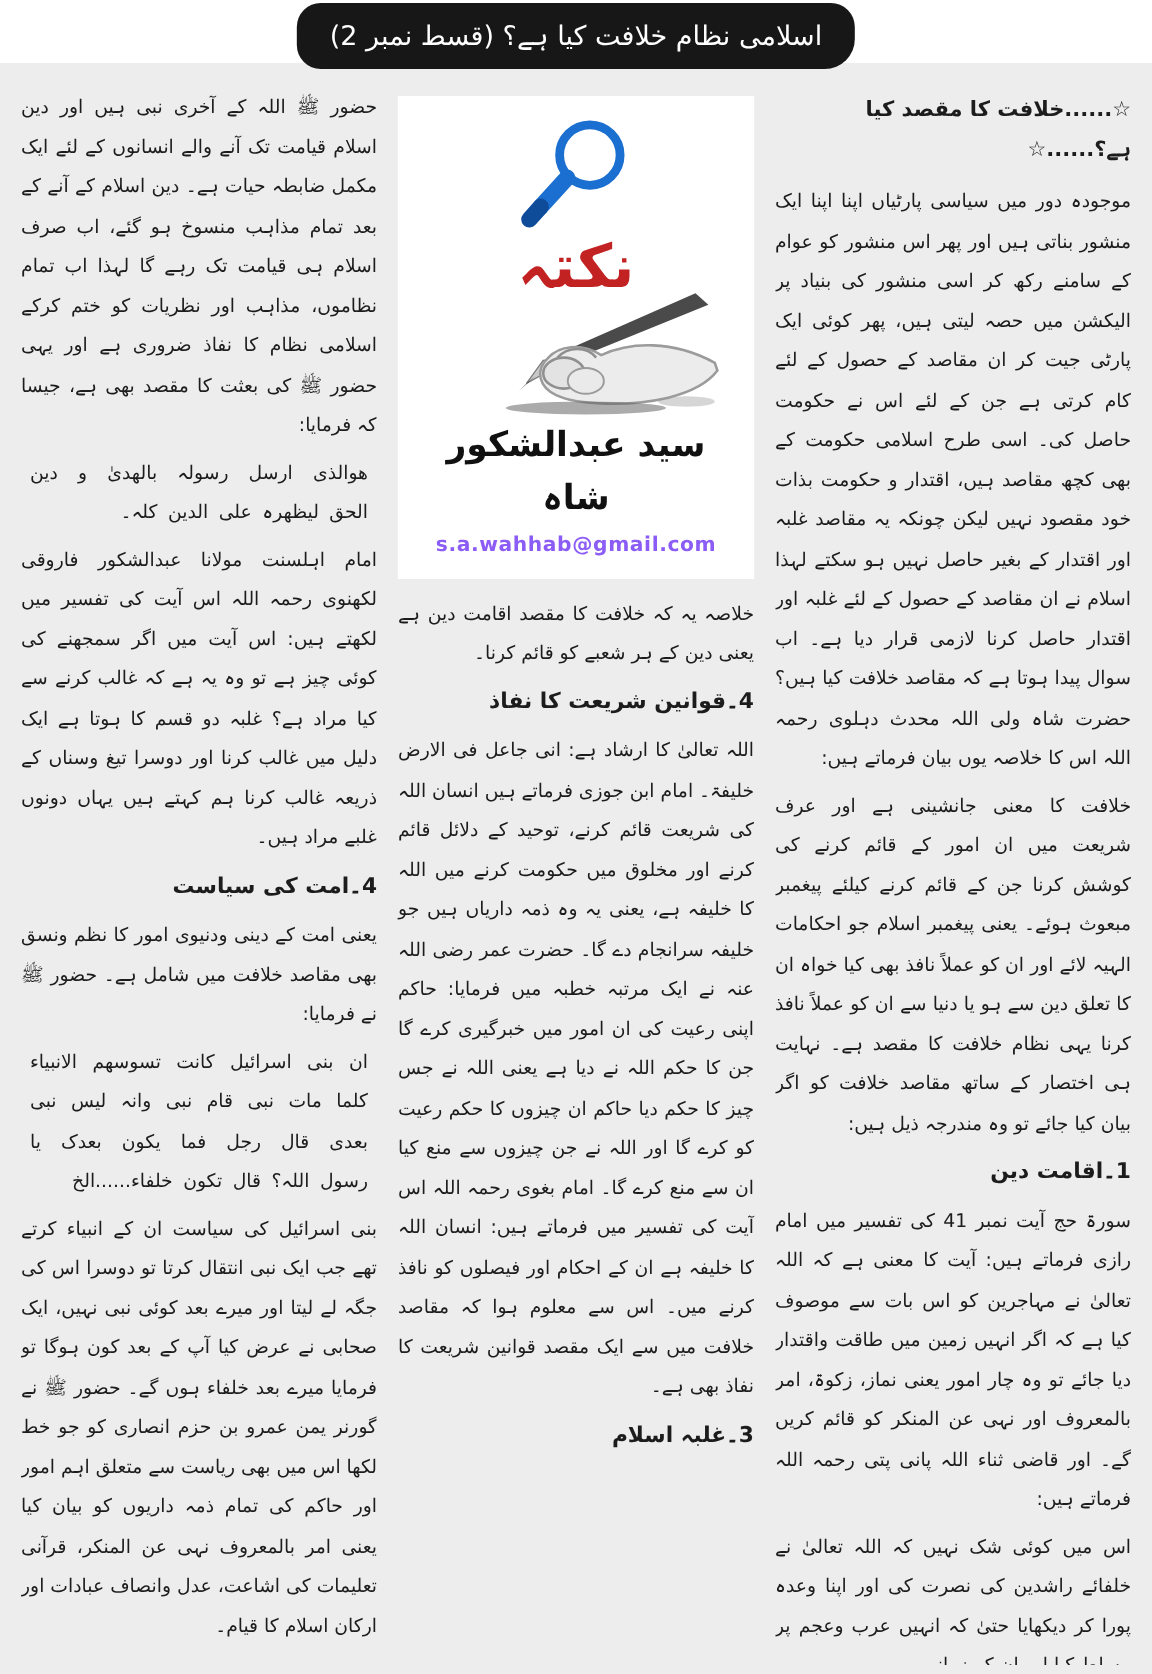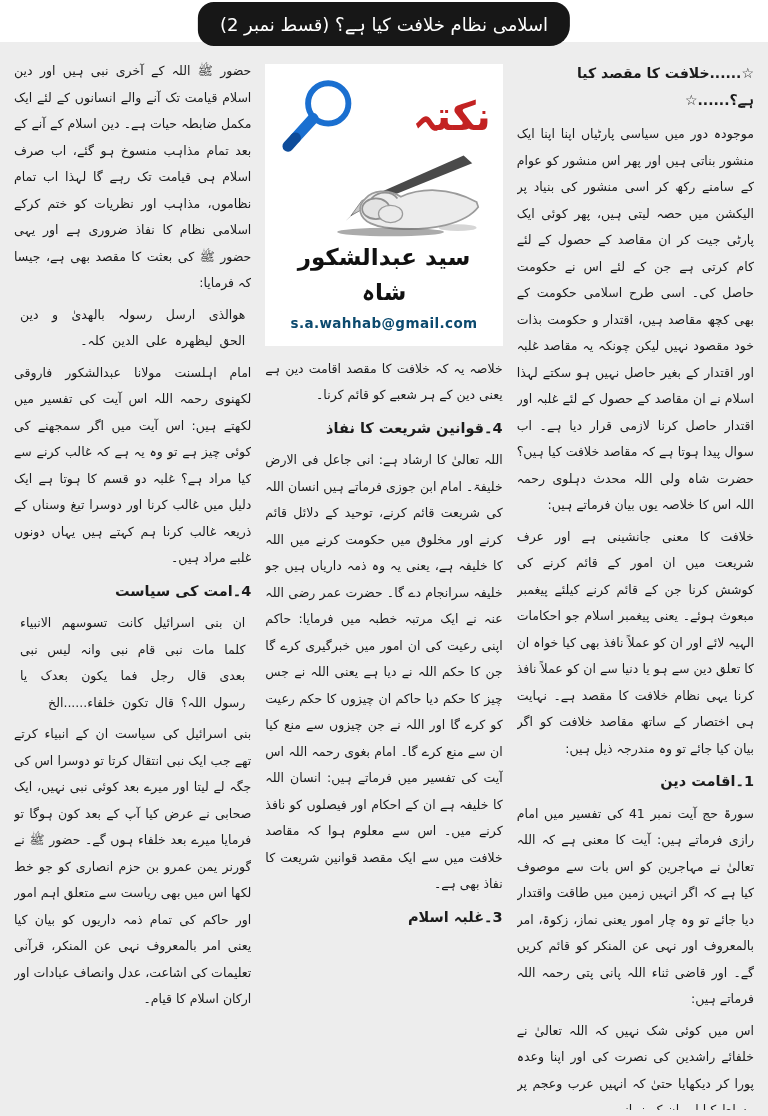--- a/index.html
+++ b/index.html
@@ -43,25 +43,25 @@
     font-weight:bold;font-size:14.5px;text-align:right;margin:6px 0 5px 0;
     line-height:1.9;
   }
   .quote{
     font-weight:normal;word-spacing:3px;margin:0 6px 5px 6px !important;
   }
   .logo-box{
     background:#ffffff;margin:6px 0 10px 0;padding:10px 8px 8px 8px;
     text-align:center;direction:rtl;
   }
-  .logo-top{display:flex;direction:ltr;align-items:center;justify-content:space-between;padding:0 4px;}
+  .logo-top{display:flex;direction:ltr;align-items:center;justify-content:space-between;padding:0 4px;flex-direction:column;}
   .logo-title{color:var(--logo-red);font-size:40px;font-weight:bold;line-height:1;}
   .logo-hand{display:block;width:100%;height:86px;margin-top:-6px;}
   .logo-author{font-size:23px;font-weight:bold;color:#111;line-height:1.5;margin-top:2px;}
-  .logo-email{font-size:13.5px;font-weight:bold;color:#0c4a6e;direction:ltr;letter-spacing:.4px;}
+  .logo-email{font-size:13.5px;font-weight:bold;color:#8b5cf6;direction:ltr;letter-spacing:.4px;}
 </style>
 </head>
 <body>
 
 <div class="title-banner">
   <span>اسلامی نظام خلافت کیا ہے؟ (قسط نمبر 2)</span>
 </div>
 
 <div class="content">
 
@@ -104,17 +104,18 @@
     <div class="sec-heading">4۔قوانین شریعت کا نفاذ</div>
     <p>اللہ تعالیٰ کا ارشاد ہے: انی جاعل فی الارض خلیفۃ۔ امام ابن جوزی فرماتے ہیں انسان اللہ کی شریعت قائم کرنے، توحید کے دلائل قائم کرنے اور مخلوق میں حکومت کرنے میں اللہ کا خلیفہ ہے، یعنی یہ وہ ذمہ داریاں ہیں جو خلیفہ سرانجام دے گا۔ حضرت عمر رضی اللہ عنہ نے ایک مرتبہ خطبہ میں فرمایا: حاکم اپنی رعیت کی ان امور میں خبرگیری کرے گا جن کا حکم اللہ نے دیا ہے یعنی اللہ نے جس چیز کا حکم دیا حاکم ان چیزوں کا حکم رعیت کو کرے گا اور اللہ نے جن چیزوں سے منع کیا ان سے منع کرے گا۔ امام بغوی رحمہ اللہ اس آیت کی تفسیر میں فرماتے ہیں: انسان اللہ کا خلیفہ ہے ان کے احکام اور فیصلوں کو نافذ کرنے میں۔ اس سے معلوم ہوا کہ مقاصد خلافت میں سے ایک مقصد قوانین شریعت کا نفاذ بھی ہے۔</p>
     <div class="sec-heading">3۔غلبہ اسلام</div>
   </div>
 
   <div class="col">
     <p>حضور ﷺ اللہ کے آخری نبی ہیں اور دین اسلام قیامت تک آنے والے انسانوں کے لئے ایک مکمل ضابطہ حیات ہے۔ دین اسلام کے آنے کے بعد تمام مذاہب منسوخ ہو گئے، اب صرف اسلام ہی قیامت تک رہے گا لہذا اب تمام نظاموں، مذاہب اور نظریات کو ختم کرکے اسلامی نظام کا نفاذ ضروری ہے اور یہی حضور ﷺ کی بعثت کا مقصد بھی ہے، جیسا کہ فرمایا:</p>
     <p class="quote">ھوالذی ارسل رسولہ بالھدیٰ و دین الحق لیظھرہ علی الدین کلہ۔</p>
     <p>امام اہلسنت مولانا عبدالشکور فاروقی لکھنوی رحمہ اللہ اس آیت کی تفسیر میں لکھتے ہیں: اس آیت میں اگر سمجھنے کی کوئی چیز ہے تو وہ یہ ہے کہ غالب کرنے سے کیا مراد ہے؟ غلبہ دو قسم کا ہوتا ہے ایک دلیل میں غالب کرنا اور دوسرا تیغ وسناں کے ذریعہ غالب کرنا ہم کہتے ہیں یہاں دونوں غلبے مراد ہیں۔</p>
     <div class="sec-heading">4۔امت کی سیاست</div>
+    <p>یعنی امت کے دینی ودنیوی امور کا نظم ونسق بھی مقاصد خلافت میں شامل ہے۔ حضور ﷺ نے فرمایا:</p>
     <p class="quote">ان بنی اسرائیل کانت تسوسھم الانبیاء کلما مات نبی قام نبی وانہ لیس نبی بعدی قال رجل فما یکون بعدک یا رسول اللہ؟ قال تکون خلفاء......الخ</p>
     <p>بنی اسرائیل کی سیاست ان کے انبیاء کرتے تھے جب ایک نبی انتقال کرتا تو دوسرا اس کی جگہ لے لیتا اور میرے بعد کوئی نبی نہیں، ایک صحابی نے عرض کیا آپ کے بعد کون ہوگا تو فرمایا میرے بعد خلفاء ہوں گے۔ حضور ﷺ نے گورنر یمن عمرو بن حزم انصاری کو جو خط لکھا اس میں بھی ریاست سے متعلق اہم امور اور حاکم کی تمام ذمہ داریوں کو بیان کیا یعنی امر بالمعروف نہی عن المنکر، قرآنی تعلیمات کی اشاعت، عدل وانصاف عبادات اور ارکان اسلام کا قیام۔</p>
   </div>
 
 </div>
 
 </body></html>

